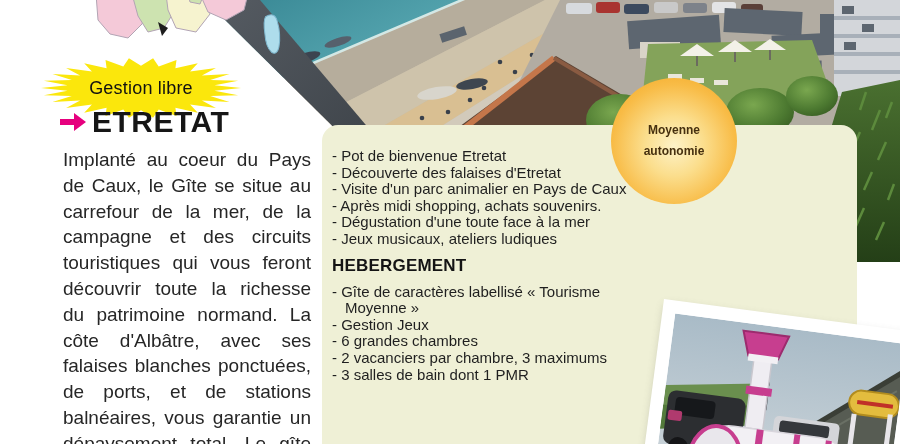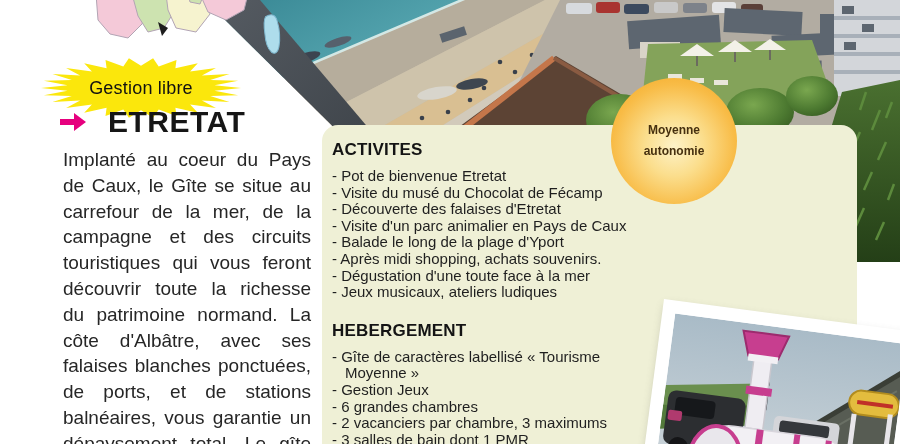--- a/index.html
+++ b/index.html
@@ -12,37 +12,37 @@
   
   .map{position:absolute;left:88px;top:-6px;z-index:2;}
   
   .burst-wrap{position:absolute;left:38px;top:56px;width:206px;height:64px;z-index:5;text-align:center;}
   .burst-wrap svg{position:absolute;left:0;top:0;}
   .burst-label{
     position:absolute;left:0;top:0;width:206px;height:64px;display:flex;
     align-items:center;justify-content:center;font-size:18px;color:#111;letter-spacing:.2px;
   }
   
-  .title-row{position:absolute;left:58px;top:106px;z-index:5;display:flex;align-items:center;gap:20px;}
+  .title-row{position:absolute;left:58px;top:106px;z-index:5;display:flex;align-items:center;gap:4px;}
   .title-text{font-size:30px;font-weight:800;letter-spacing:.5px;color:#161616;line-height:32px;}
   
   .intro{
     position:absolute;left:63px;top:147px;width:248px;z-index:5;
     font-size:19px;line-height:25.8px;text-align:justify;color:#262626;
   }
   
   .panel{
     position:absolute;left:322px;top:125px;width:535px;height:319px;z-index:3;
     background:#eff0d6;border-radius:16px 16px 0 0;
   }
   .panel-inner{position:absolute;left:10px;top:15px;width:360px;}
   .section-heading{margin:0;font-size:17px;font-weight:bold;color:#141414;letter-spacing:.2px;}
   .bullet-list{list-style:none;margin:8px 0 0 0;padding:0;font-size:15px;line-height:16.6px;color:#1f1f1f;}
   .bullet-list li{text-indent:-13px;padding-left:13px;}
-  .hebergement-heading{margin-top:20px;}
+  .hebergement-heading{margin-top:8px;}
   .activities-list{width:336px;}
   .hebergement-list{width:330px;}
   
   .circle{
     position:absolute;width:126px;height:126px;border-radius:50%;z-index:4;
     display:flex;align-items:center;justify-content:center;text-align:center;
     font-weight:bold;font-size:12px;line-height:21px;
   }
   .circle-inner{width:104px;}
   .circle-orange{
@@ -209,27 +209,24 @@
       </g>
       <polygon points="70,28 80,34 74,42" fill="#1d1d1d"></polygon>
       <g transform="rotate(-8 184 40)">
         <path d="M180,22 q10,-4 11,6 q2,14 -2,26 q-3,8 -8,4 q-5,-6 -4,-20 q0,-12 3,-16 Z" fill="#aeddec" stroke="#7fb8cf" stroke-width="1"></path>
       </g>
     </svg>
   </div>
 
   <div class="panel">
     <div class="panel-inner">
-      <h3 class="section-heading">ACTIVITES</h3>
       <ul class="bullet-list activities-list">
         <li>- Pot de bienvenue Etretat</li>
-        <li>- Visite du musé du Chocolat de Fécamp</li>
         <li>- Découverte des falaises d'Etretat</li>
         <li>- Visite d'un parc animalier en Pays de Caux</li>
-        <li>- Balade le long de la plage d'Yport</li>
         <li>- Après midi shopping, achats souvenirs.</li>
         <li>- Dégustation d'une toute face à la mer</li>
         <li>- Jeux musicaux, ateliers ludiques</li>
       </ul>
       <h3 class="section-heading hebergement-heading">HEBERGEMENT</h3>
       <ul class="bullet-list hebergement-list">
         <li>- Gîte de caractères labellisé « Tourisme Moyenne »</li>
         <li>- Gestion Jeux</li>
         <li>- 6 grandes chambres</li>
         <li>- 2 vacanciers par chambre, 3 maximums</li>

